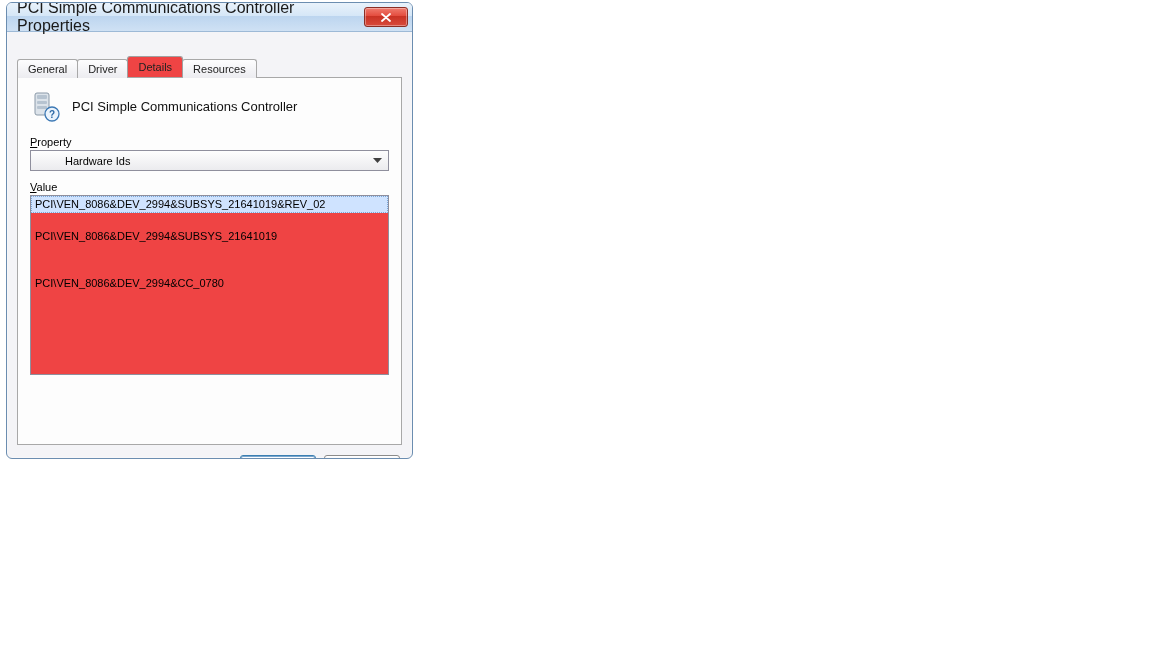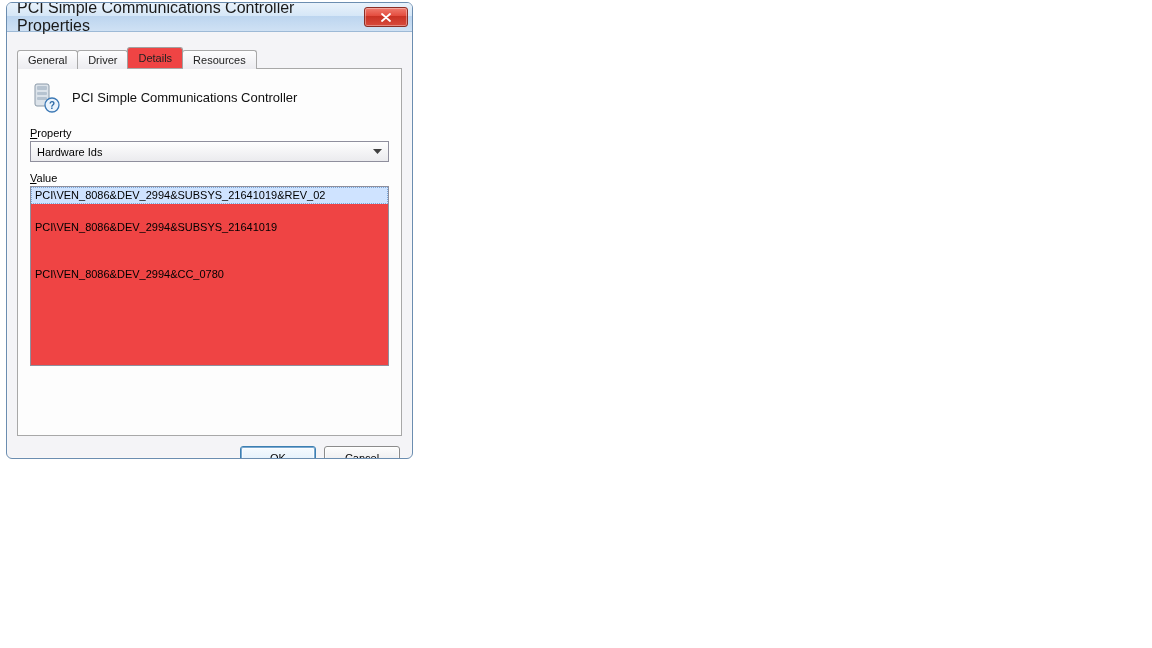--- a/index.html
+++ b/index.html
@@ -46,21 +46,21 @@
     display: flex;
     align-items: center;
     justify-content: center;
     box-shadow: inset 0 0 0 1px rgba(255,255,255,0.35);
   }
   .close-btn svg { display:block; }
 
   .tabs-row {
     display: flex;
     align-items: flex-end;
-    padding: 15px 10px 0 10px;
+    padding: 24px 10px 0 10px;
     gap: 0;
     position: relative;
     z-index: 2;
   }
   .tab {
     padding: 3px 10px 3px 10px;
     border: 1px solid #a8a8a8;
     border-bottom: none;
     background: linear-gradient(to bottom, #fdfdfe, #ececf0);
     border-radius: 3px 3px 0 0;
@@ -118,21 +118,21 @@
     border: 1px solid #8f8f9d;
     background: linear-gradient(to bottom, #fefefe, #ebebee);
     display: flex;
     align-items: center;
     padding: 0 2px 0 6px;
     box-sizing: border-box;
     font-size: 11px;
     margin-bottom: 10px;
     position: relative;
   }
-  .combo-text { flex: 1; }
+  .combo-text { flex: 1; margin-left: 28px; }
   .combo-arrow {
     width: 17px;
     height: 17px;
     display: flex;
     align-items: center;
     justify-content: center;
   }
   .combo-arrow svg { display:block; }
 
   .listbox {

